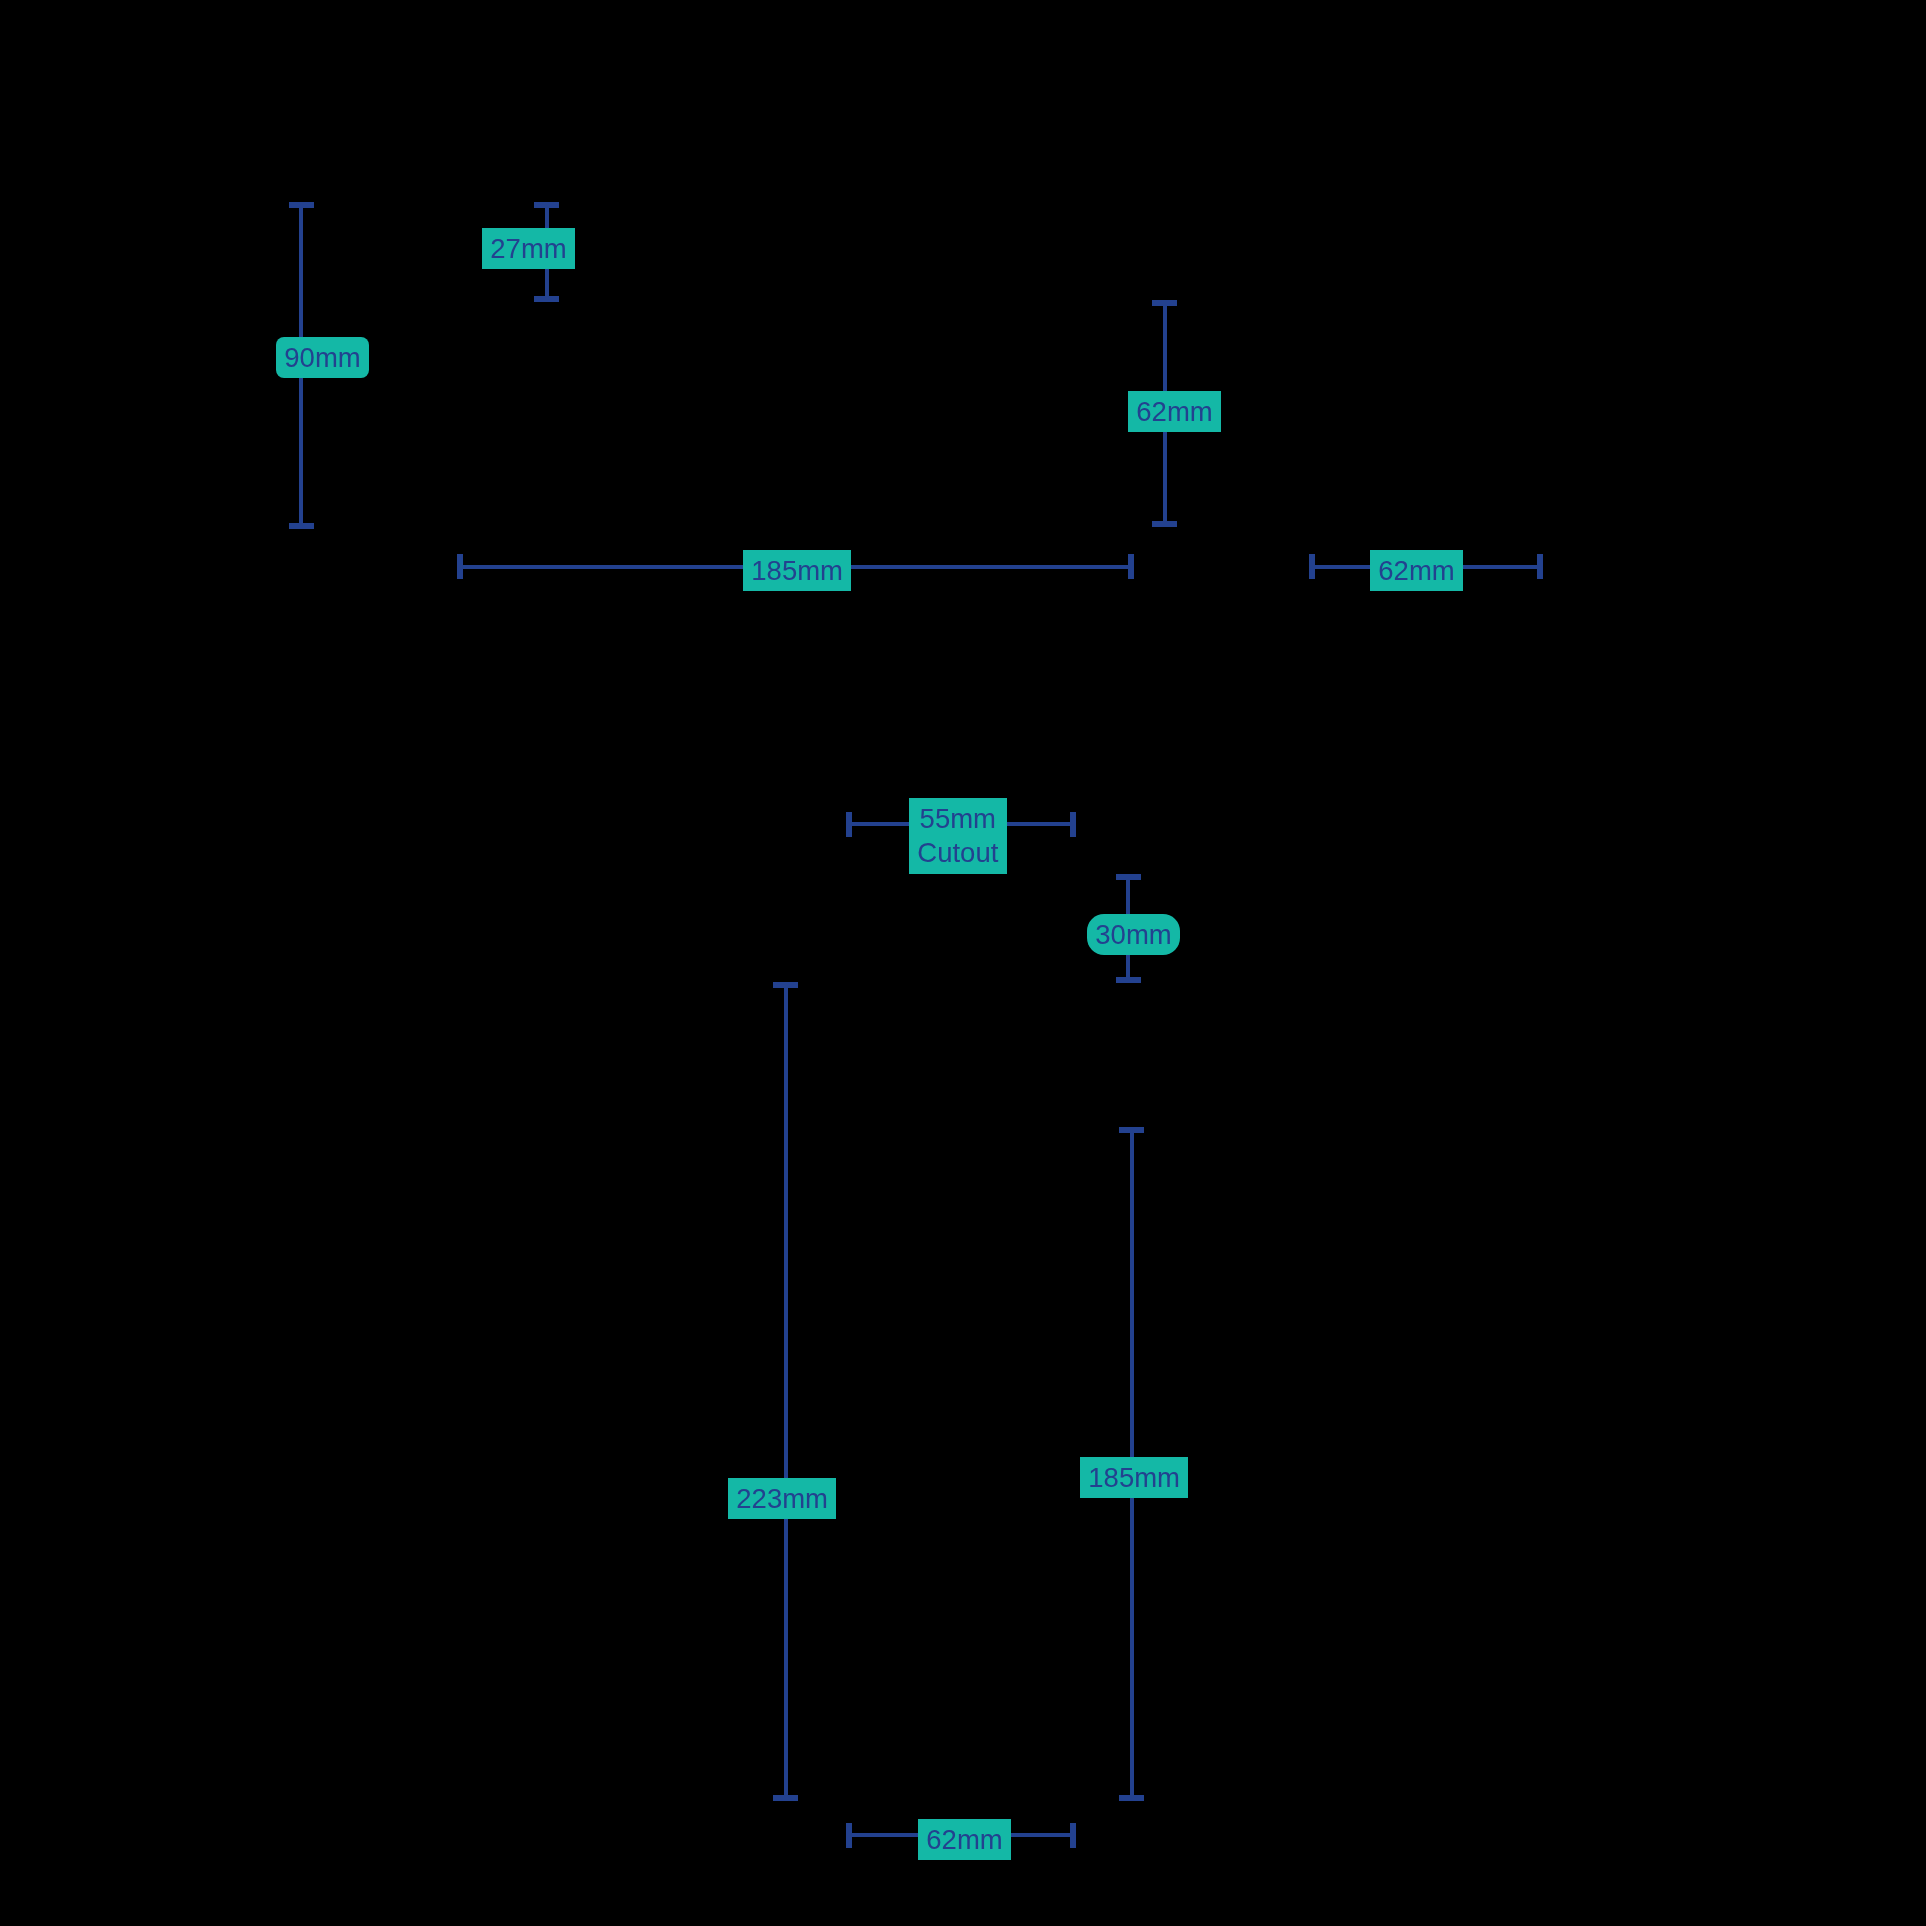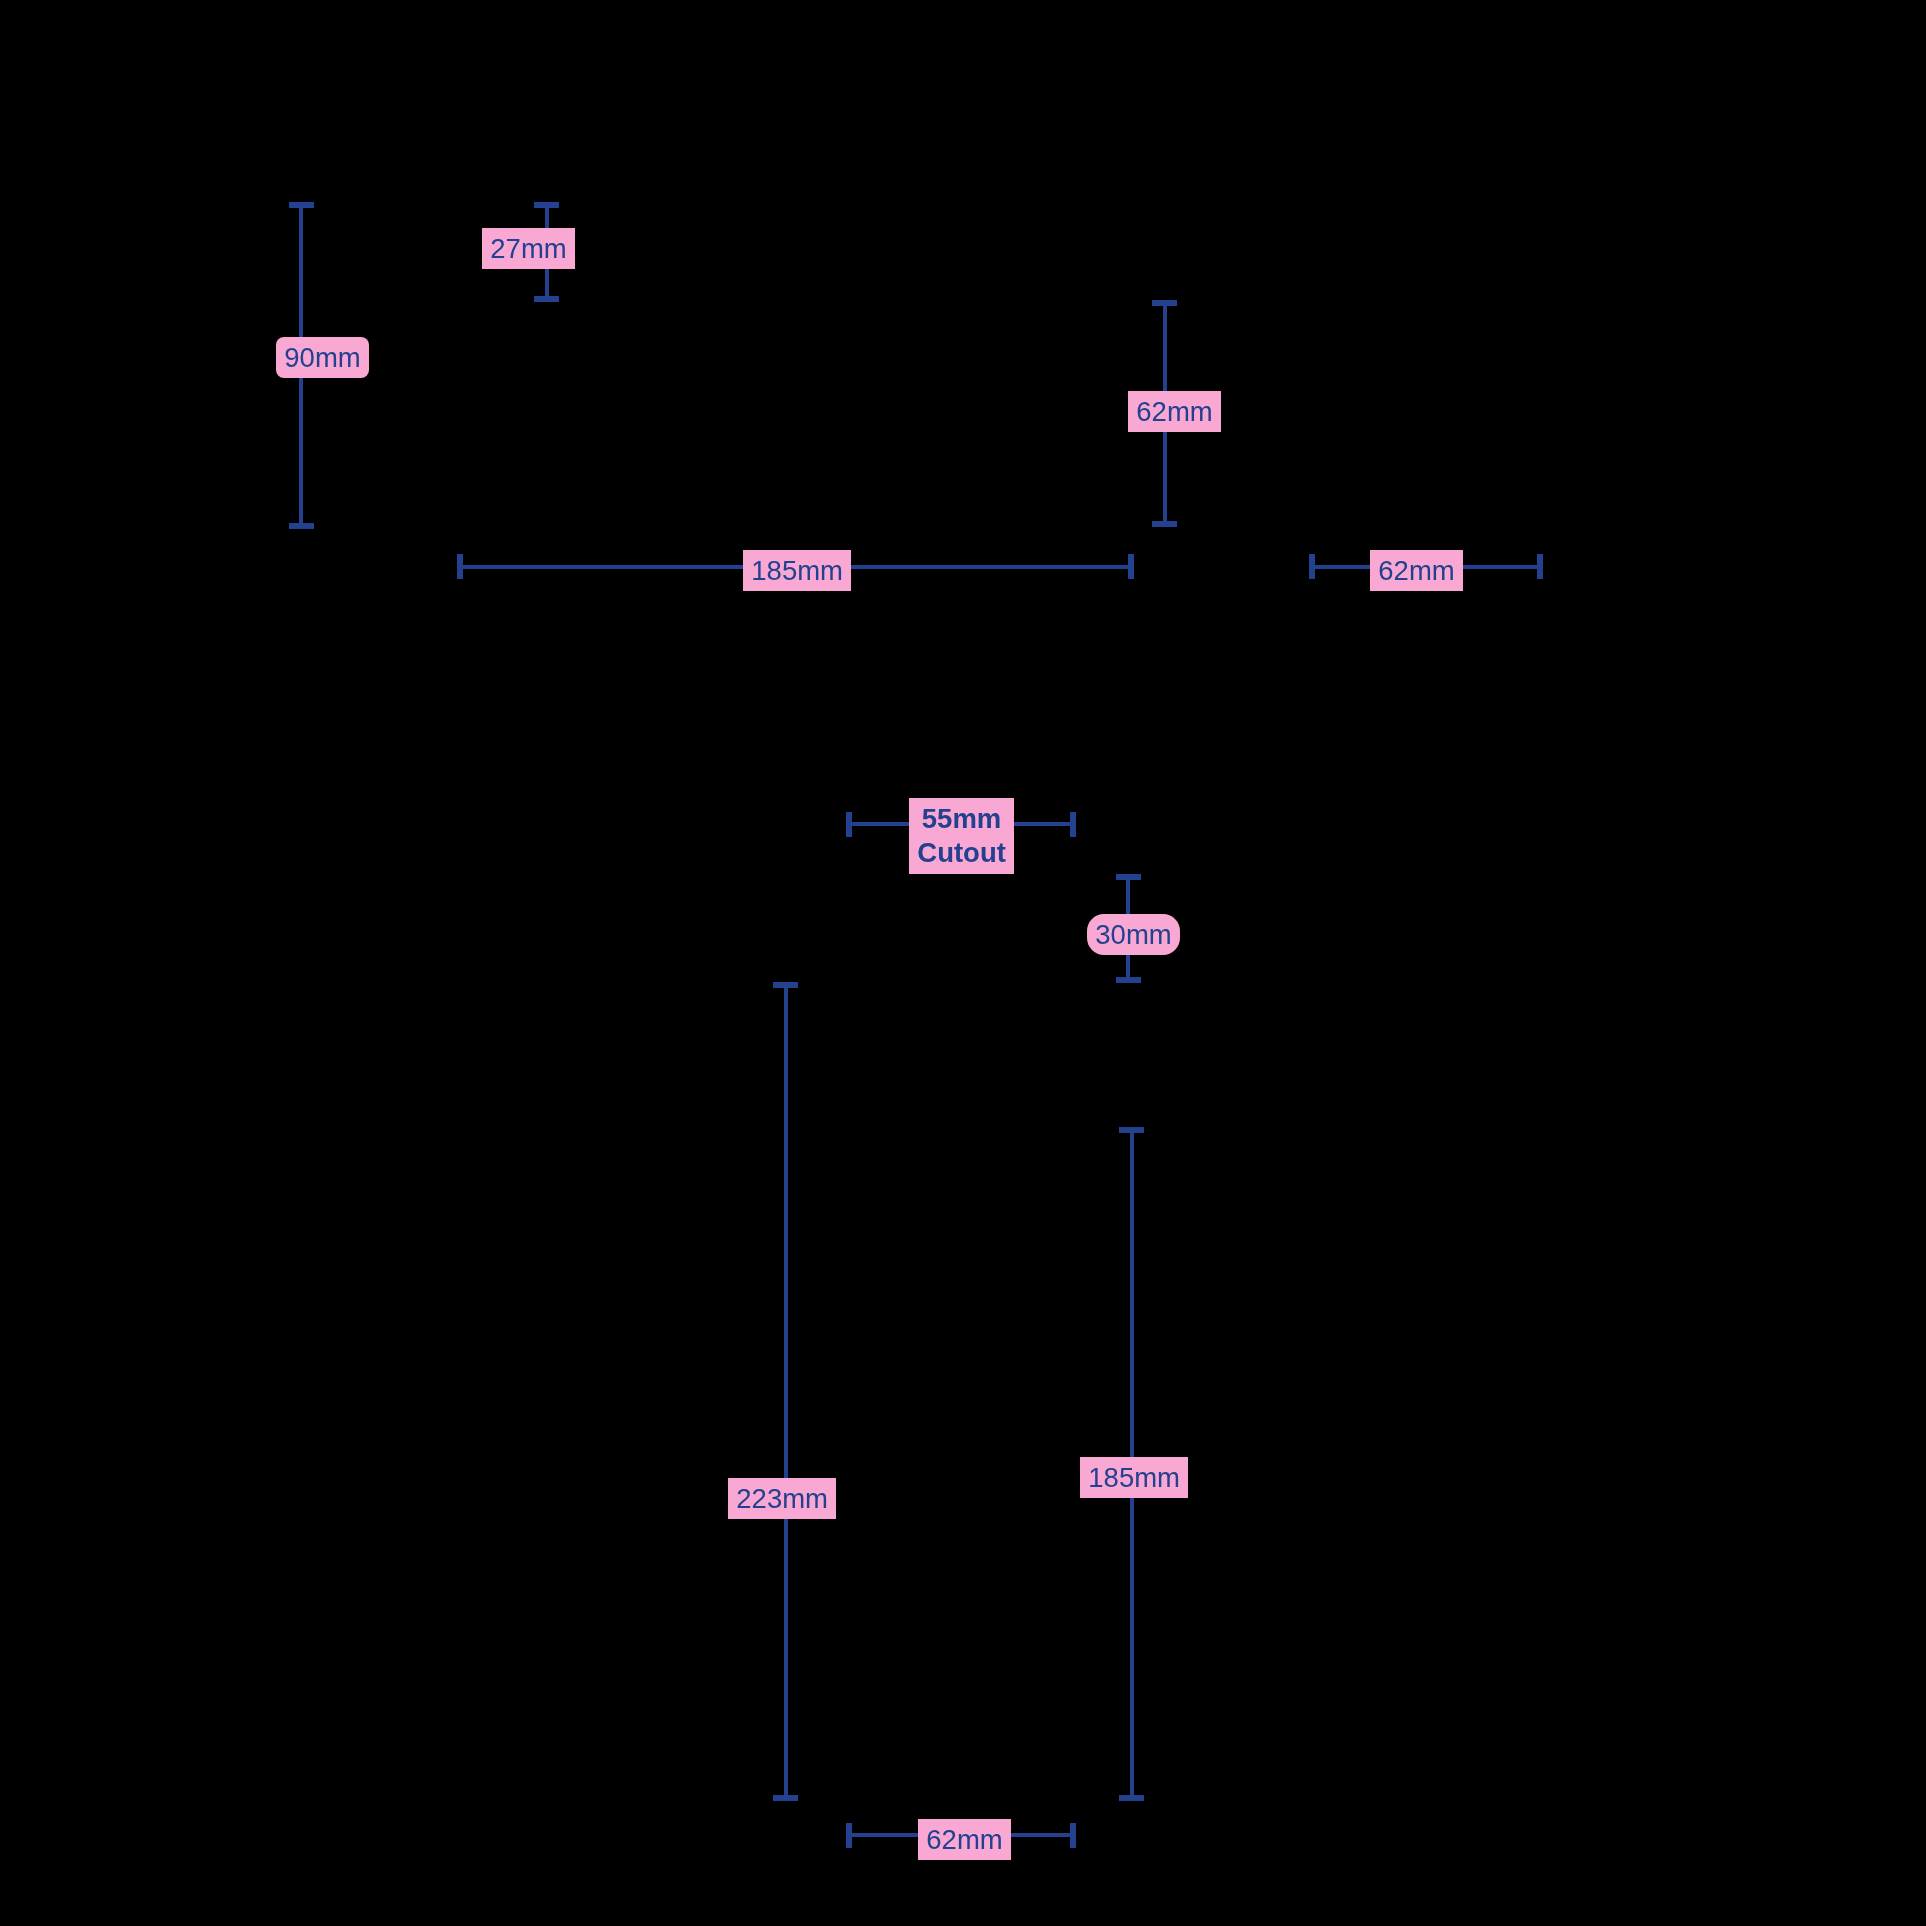--- a/index.html
+++ b/index.html
@@ -37,21 +37,21 @@
     background: #23418F;
   }
   .tick-v {            
     position: absolute;
     width: 5.5px;
     height: 25px;
     background: #23418F;
   }
   .dim-label {
     position: absolute;
-    background: #f9a8d4;
+    background: #14b8a6;
     color: #23418F;
     font-size: 27.5px;
     line-height: 33px;
     padding: 4.1px 8.3px;
     white-space: pre;
     text-align: center;
     letter-spacing: 0px;
   }
   .dim-label.two-line {
     line-height: 34px;
@@ -94,21 +94,21 @@
     <div class="dim-line-h" style="left:1311px; top:565px; width:230px;"></div>
     <div class="tick-v" style="left:1309px; top:554px;"></div>
     <div class="tick-v" style="left:1537px; top:554px;"></div>
     <div class="dim-label" style="left:1370px; top:550px;">62mm</div>
   </div>
 
   <div class="dim">
     <div class="dim-line-h" style="left:848px; top:822px; width:226px;"></div>
     <div class="tick-v" style="left:846px; top:812px;"></div>
     <div class="tick-v" style="left:1070px; top:812px;"></div>
-    <div class="dim-label two-line" style="left:909px; top:798px;font-weight:bold;">55mm
+    <div class="dim-label two-line" style="left:909px; top:798px;">55mm
 Cutout</div>
   </div>
 
   <div class="dim">
     <div class="dim-line-v" style="left:1126px; top:877px; height:105px;"></div>
     <div class="tick-h" style="left:1116px; top:874px;"></div>
     <div class="tick-h" style="left:1116px; top:977px;"></div>
     <div class="dim-label" style="left:1087px; top:914px;border-radius:17px;">30mm</div>
   </div>
 

